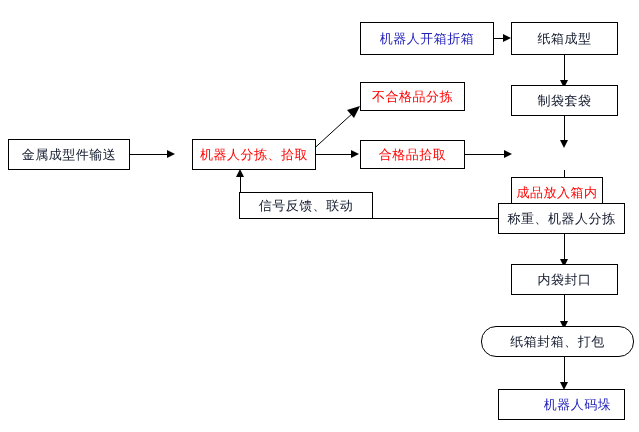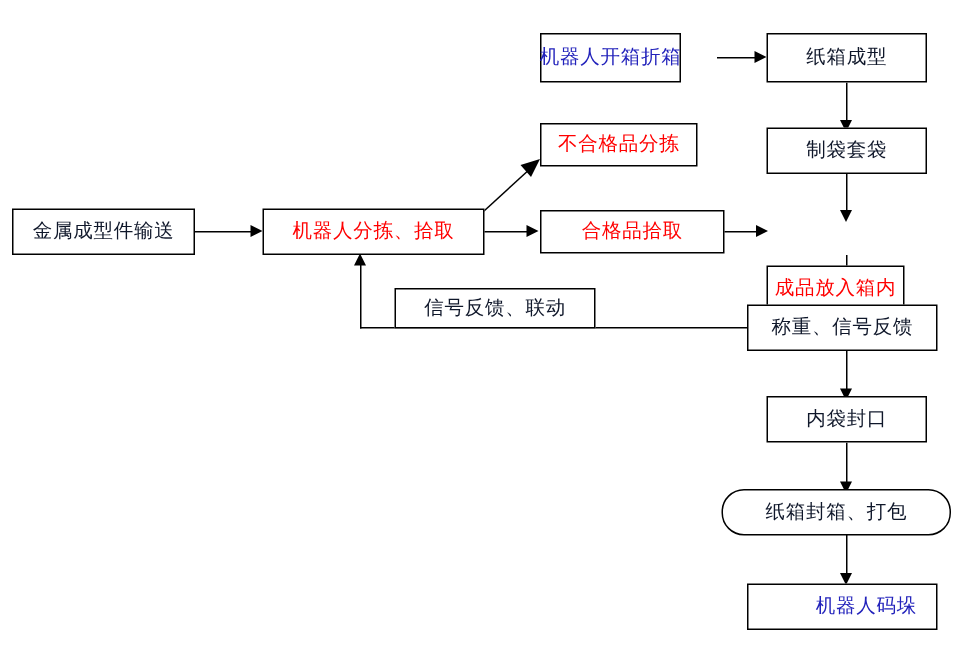--- a/index.html
+++ b/index.html
@@ -110,37 +110,37 @@
 
   <div class="edge v" style="left:564px; top:356px; height:30px;"></div>
   <div class="arrow down" style="left:560px; top:382px;"></div>
 
   <div class="edge h" style="left:240px; top:218px; width:258px;"></div>
   <div class="edge v" style="left:240px; top:176px; height:43px;"></div>
   <div class="arrow up" style="left:236px; top:169px;"></div>
 
   <div class="node black" style="left:8px; top:139px; width:122px; height:31px;">金属成型件输送</div>
 
-  <div class="node red" style="left:175px; top:139px; width:148px; height:31px;">机器人分拣、拾取</div>
+  <div class="node red" style="left:192px; top:139px; width:124px; height:31px;">机器人分拣、拾取</div>
 
   <div class="node red" style="left:360px; top:82px; width:105px; height:29px;">不合格品分拣</div>
 
-  <div class="node red" style="left:360px; top:140px; width:123px; height:29px;">合格品拾取</div>
+  <div class="node red" style="left:360px; top:140px; width:105px; height:29px;">合格品拾取</div>
 
-  <div class="node blue" style="left:360px; top:22px; width:94px; height:33px;">机器人开箱折箱</div>
+  <div class="node blue" style="left:360px; top:22px; width:134px; height:33px;">机器人开箱折箱</div>
 
   <div class="node black" style="left:511px; top:22px; width:107px; height:33px;">纸箱成型</div>
 
   <div class="node black" style="left:511px; top:85px; width:107px; height:31px;">制袋套袋</div>
 
   <div class="node red" style="left:511px; top:140px; width:92px; height:31px;margin-top:37px;">成品放入箱内</div>
 
-  <div class="node black" style="left:498px; top:203px; width:127px; height:31px;">称重、信号反馈</div>
+  <div class="node black" style="left:498px; top:203px; width:127px; height:31px;">称重、机器人分拣</div>
 
   <div class="node black" style="left:511px; top:264px; width:107px; height:31px;">内袋封口</div>
 
   <div class="node black" style="left:481px; top:326px; width:153px; height:31px;border-radius:15px;">纸箱封箱、打包</div>
 
   <div class="node blue" style="left:498px; top:389px; width:127px; height:31px;padding-left:32px;">机器人码垛</div>
 
-  <div class="node black" style="left:239px; top:192px; width:134px; height:27px; justify-content:center;margin-left:24px;">信号反馈、联动</div>
+  <div class="node black" style="left:239px; top:192px; width:134px; height:27px; justify-content:center;">信号反馈、联动</div>
 
 </div>
 
 </body></html>

